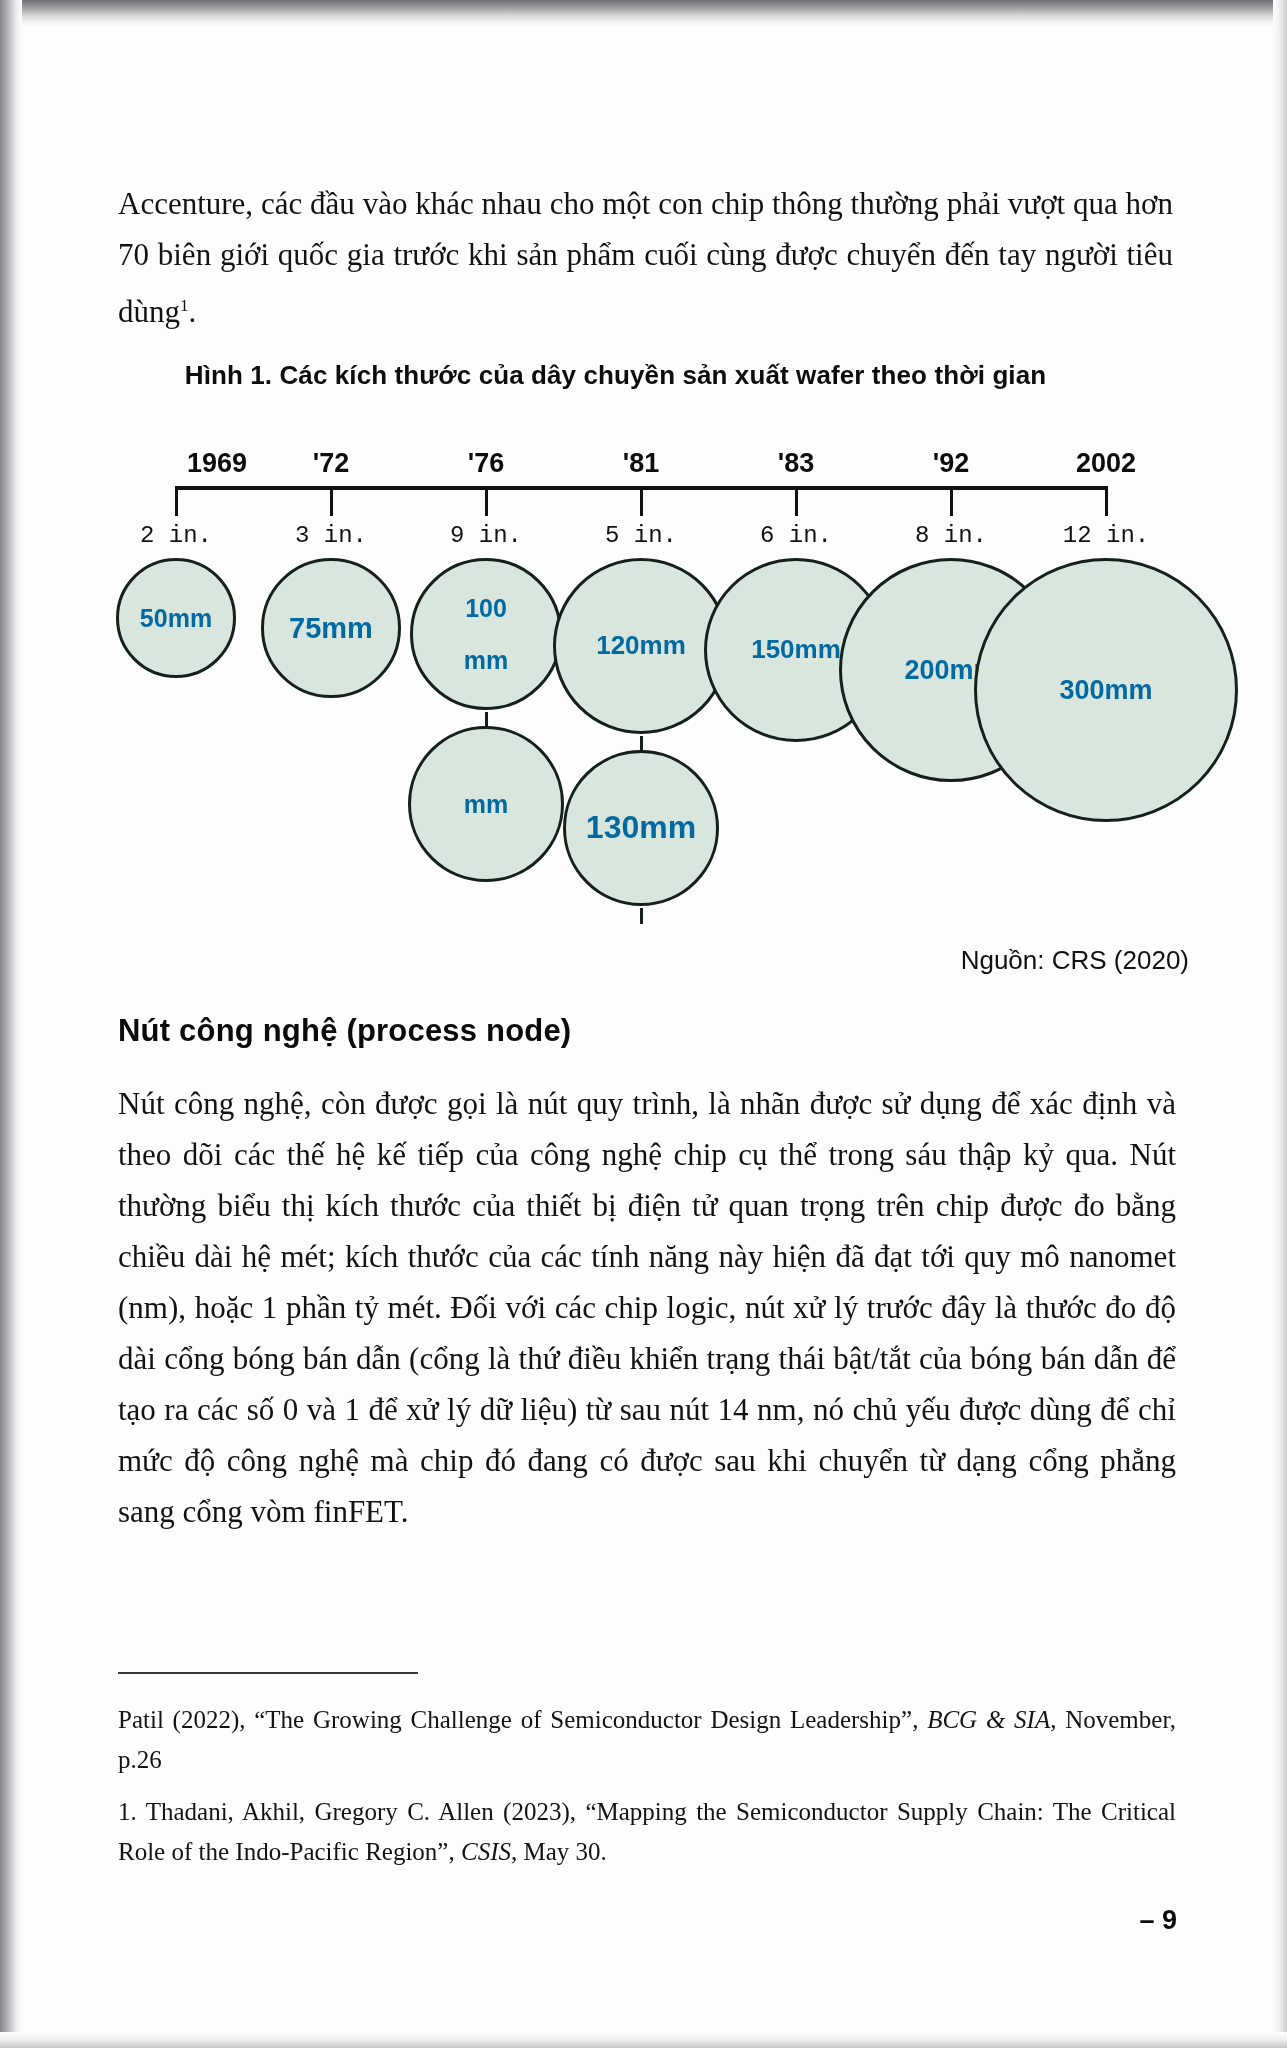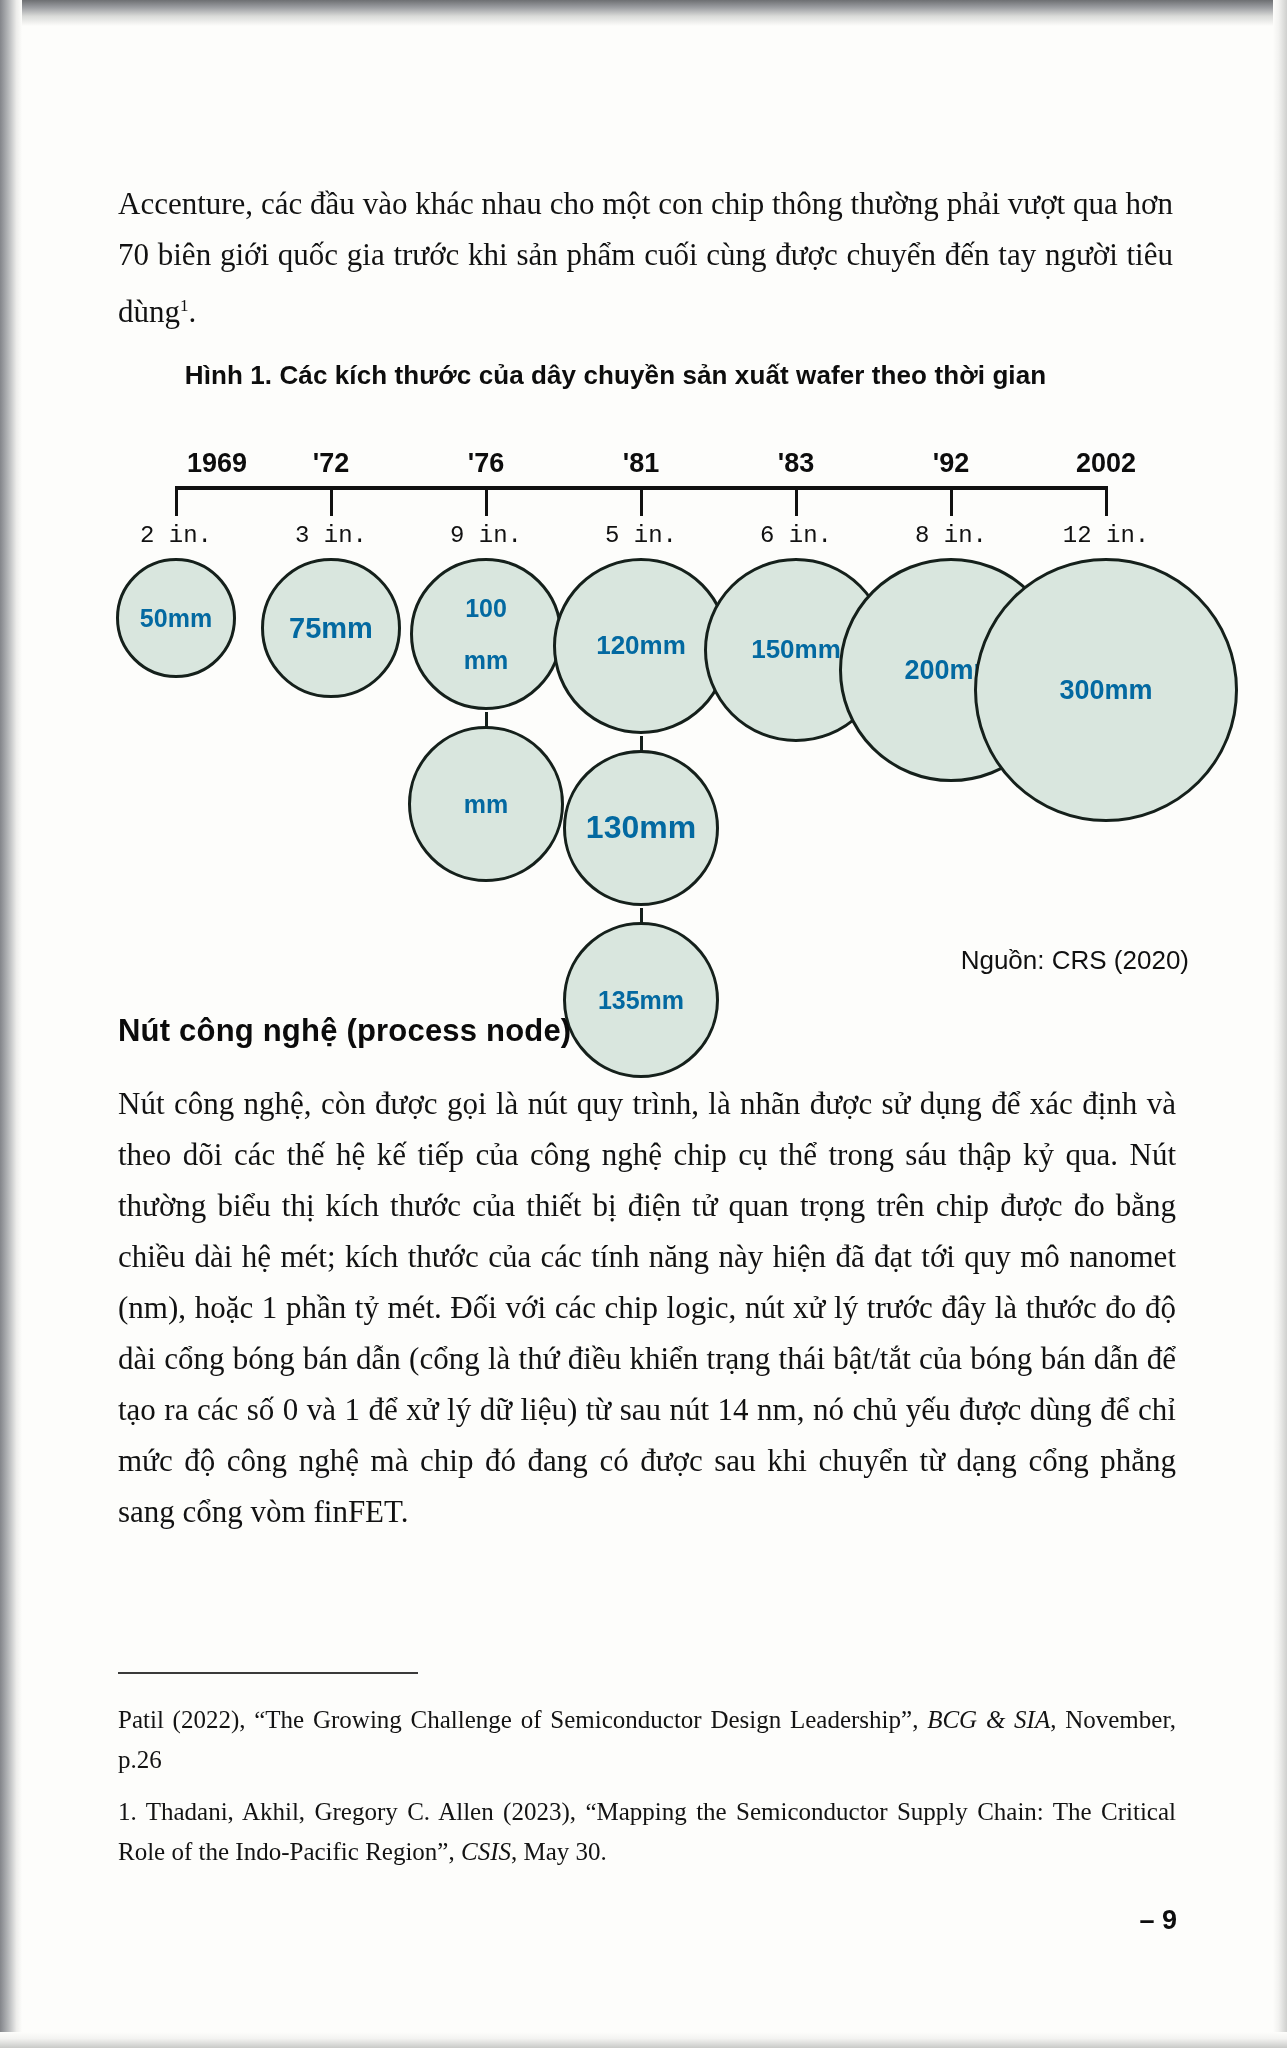--- a/index.html
+++ b/index.html
@@ -208,25 +208,20 @@
             <span style="font-size: 26px;">120mm</span>
           </div>
         </div>
         <div class="connector" style="left: 522px; top: 306px; height: 16px;"></div>
         <div class="wafer" style="width: 156px; height: 156px; left: 445px; top: 320px; background: rgb(217, 230, 222); border-color: rgb(21, 32, 27);">
           <div>
             <span style="font-size: 32px;">130mm</span>
           </div>
         </div>
         <div class="connector" style="left: 522px; top: 478px; height: 16px;"></div>
-        <div class="wafer" style="width: 156px; height: 156px; left: 445px; top: 492px; background: rgb(217, 230, 222); border-color: rgb(21, 32, 27);">
-          <div>
-            <span style="font-size: 25px;">135mm</span>
-          </div>
-        </div>
         <div class="tl-tick" style="left: 677px;"></div>
         <div class="year-label" style="left: 678px;">'83</div>
         <div class="inch-label" style="left: 678px;">6 in.</div>
         <div class="wafer" style="width: 184px; height: 184px; left: 586px; top: 128px; background: rgb(217, 230, 222); border-color: rgb(21, 32, 27);">
           <div>
             <span style="font-size: 26px;">150mm</span>
           </div>
         </div>
         <div class="tl-tick" style="left: 832px;"></div>
         <div class="year-label" style="left: 833px;">'92</div>

